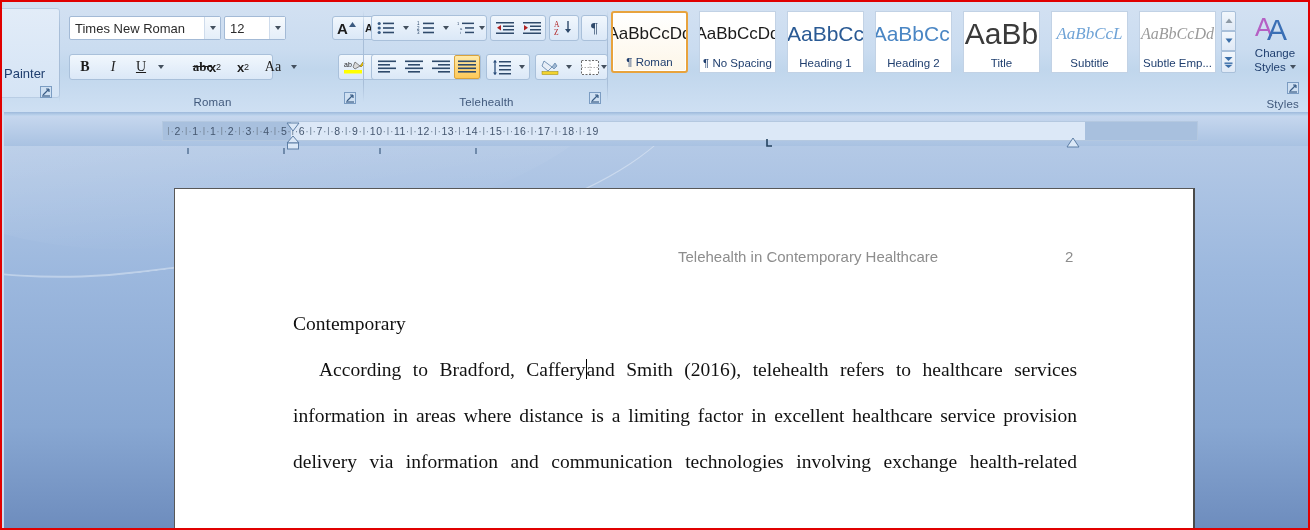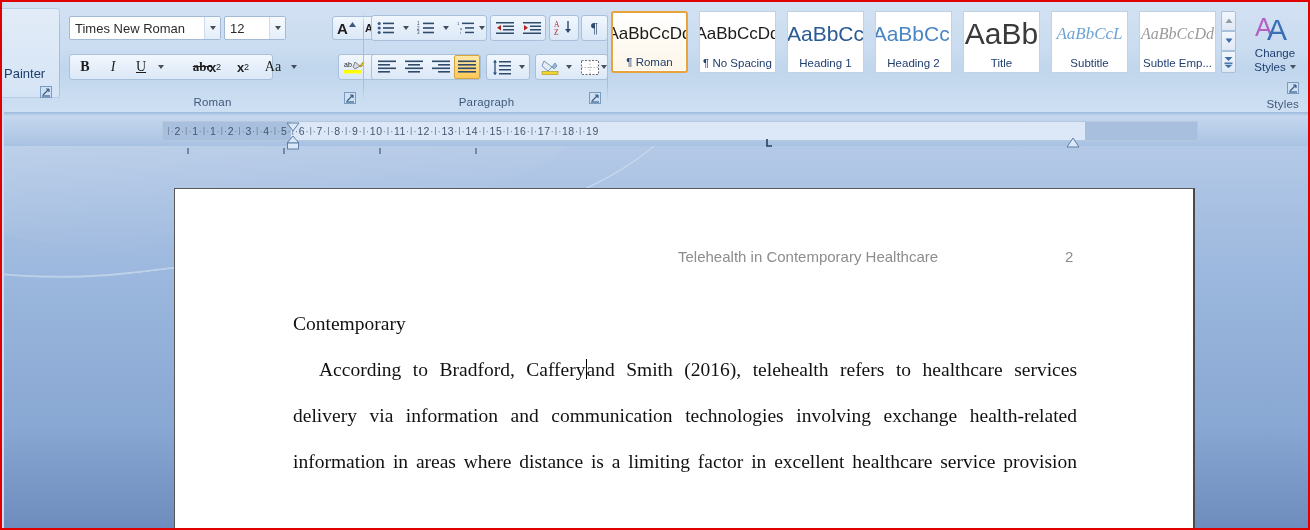--- a/index.html
+++ b/index.html
@@ -455,21 +455,21 @@
       <div class="btn" style="left:212px;top:51px;width:26px;height:24px;">
         <svg width="18" height="15" viewBox="0 0 18 15">
           <rect x="0.5" y="0.5" width="17" height="14" fill="#fff" stroke="#6b6b6b" stroke-width="1" stroke-dasharray="2 1.5"></rect>
           <path d="M9 0.5 V14.5 M0.5 7.5 H17.5" stroke="#9b9b9b" stroke-width="0.8" stroke-dasharray="1.5 1.5"></path>
         </svg>
       </div>
       <div class="btn" style="left:234px;top:51px;width:10px;height:24px;">
           <span class="caret"></span>
         </div>
 
-      <div class="grp-label">Paragraph</div>
+      <div class="grp-label">Telehealth</div>
       <div class="dlg-launcher" style="right:7px;bottom:8px;">
         <svg width="12" height="12" viewBox="0 0 12 12">
             <rect x="0.5" y="0.5" width="11" height="11" fill="#cfe0f2" stroke="#7b9cc2"></rect>
             <path d="M3 9 L9 3 M9 3 H6 M9 3 V6" stroke="#3a5d86" fill="none" stroke-width="1.2"></path>
             <path d="M2 10 h8" stroke="#3a5d86" stroke-width="1.2"></path>
           </svg>
       </div>
       <div class="grp-sep" style="left:242px;"></div>
     </div>
 
@@ -596,19 +596,19 @@
     <div class="page">
       <div class="pg-header">
         <span class="h-title">Telehealth in Contemporary Healthcare</span>
         <span class="h-page">2</span>
       </div>
 
       <div class="body-text">
         <div class="p-line">Contemporary</div>
         <div>
           <div class="p-just"><span class="p-indent"></span><span>According to Bradford, Caffery</span><span class="caret-bar"></span><span>and Smith (2016), telehealth refers to healthcare services</span></div>
+          <div class="p-just">information in areas where distance is a limiting factor in excellent healthcare service provision</div>
           <div class="p-just">delivery via information and communication technologies involving exchange health-related</div>
-          <div class="p-just">information in areas where distance is a limiting factor in excellent healthcare service provision</div>
         </div>
       </div>
     </div>
   </div>
 </div>
 
 </body></html>

